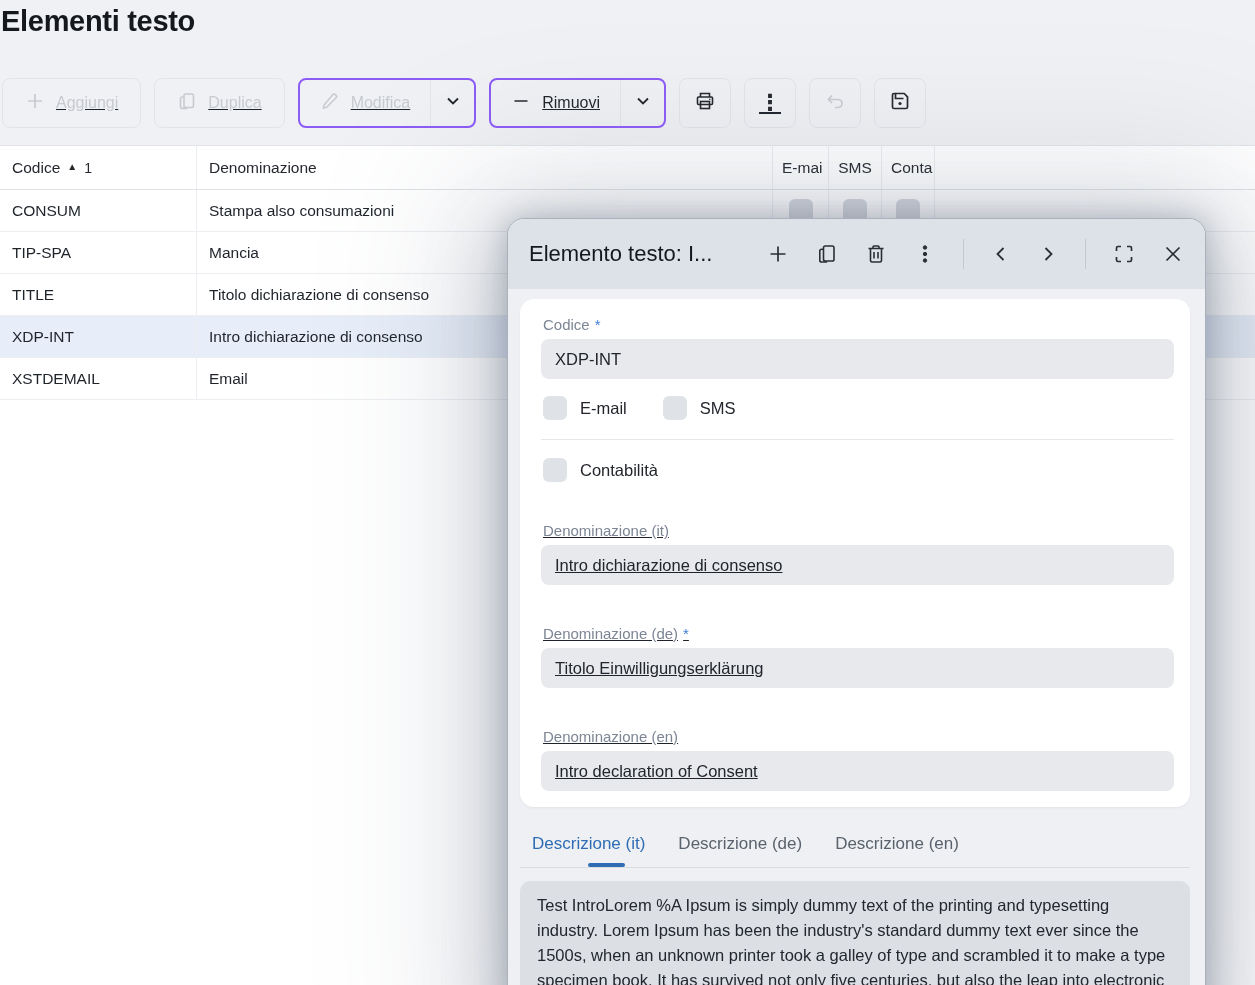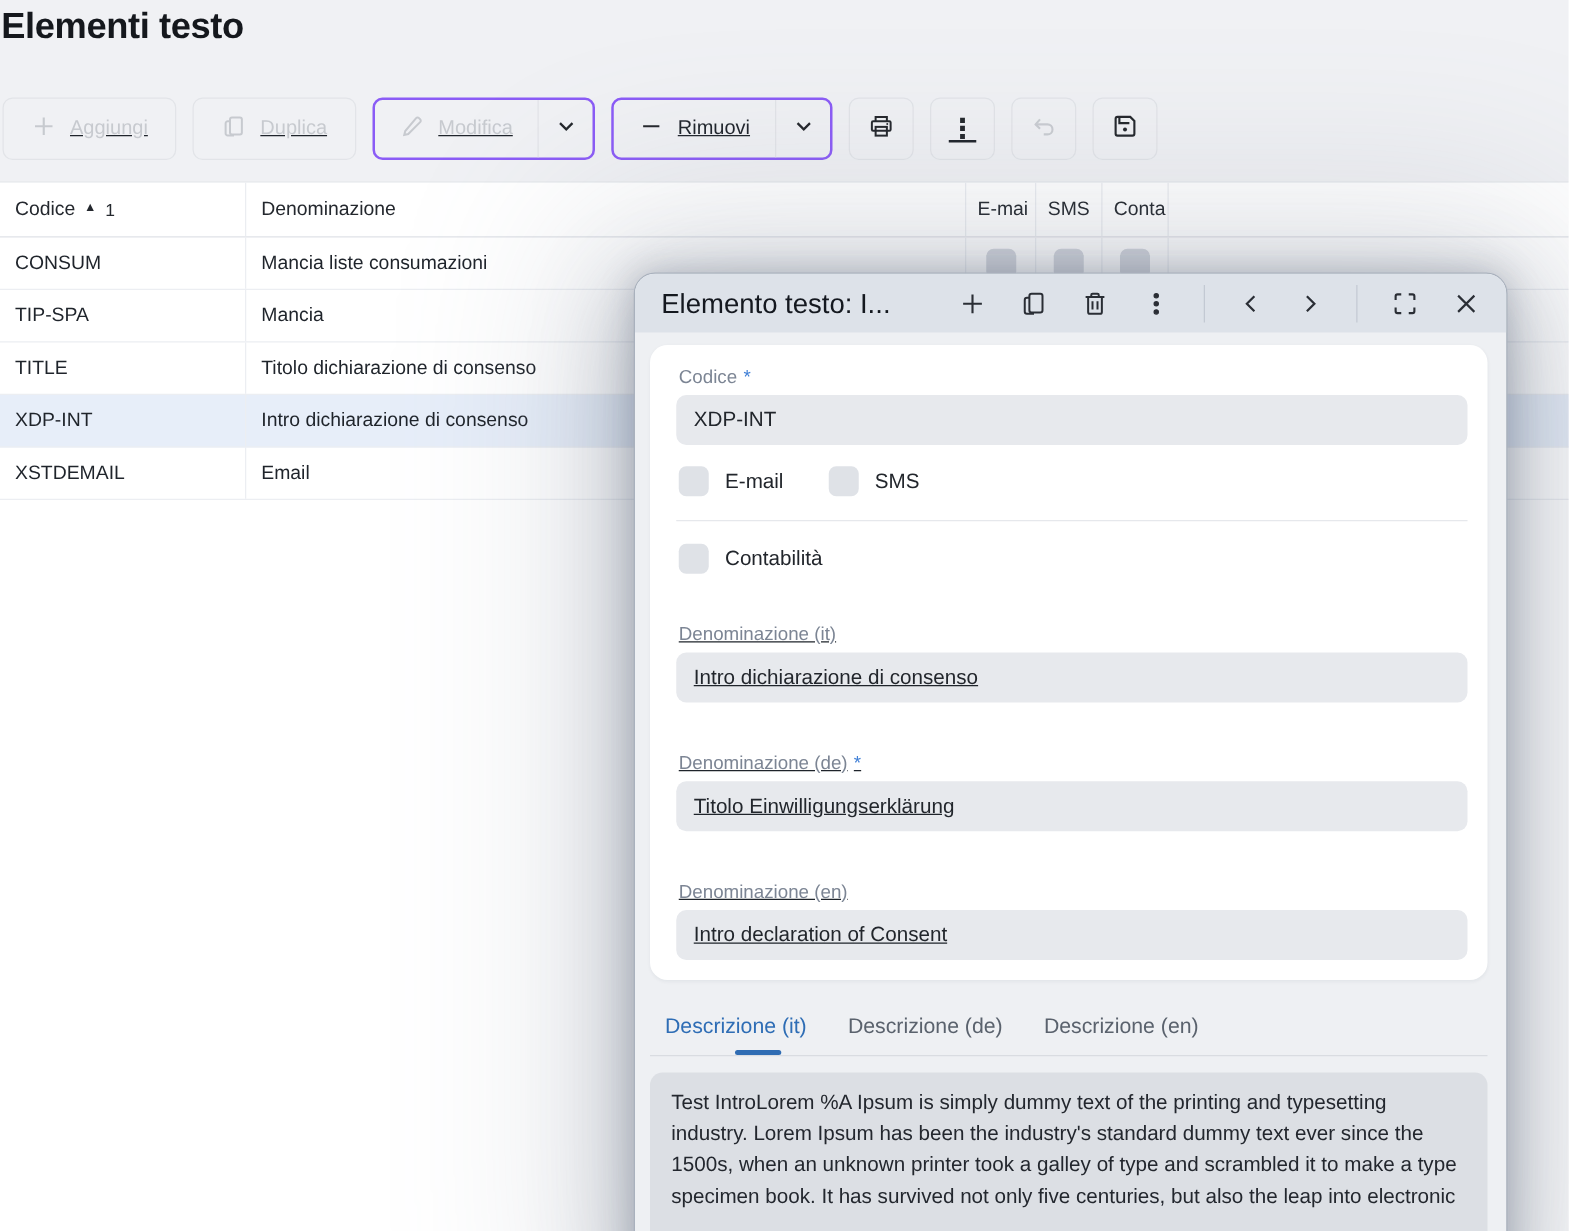--- a/index.html
+++ b/index.html
@@ -44,21 +44,21 @@
   .sort-col { color:#2f6cb3; display:flex; align-items:center; gap:7px; }
   .sort-arrow { font-size:10px; position:relative; top:-1px; }
   .sort-index { font-size:14px; }
   .gbody-row.selected { background:#e7eef9; }
   .row-cb { width:24px; height:24px; border-radius:6px; background:#d5d8df; margin:0 auto; }
   
   .dialog { position:absolute; left:507px; top:218px; width:699px; height:830px;
             background:#eef0f3; border:1px solid #a9b1bd; border-radius:17px;
             box-shadow:0 0 26px rgba(80,90,110,.28), 0 20px 70px 8px rgba(80,90,110,.34), 0 0 150px 50px rgba(115,125,145,.20);
             overflow:hidden; }
-  .dlg-header { height:47px; background:#dde2e9; display:flex; align-items:center; padding:0 21px; }
+  .dlg-header { height:70px; background:#dde2e9; display:flex; align-items:center; padding:0 21px; }
   .dlg-title { font-size:22px; color:#14181f; white-space:nowrap; }
   .dlg-icons { margin-left:auto; display:flex; align-items:center; gap:27px; }
   .dlg-icons svg { stroke:#2a2e35; display:block; cursor:pointer; }
   .dlg-divider { width:1px; height:30px; background:#c3c9d3; }
   .card { margin:10px 15px 0 12px; background:#fff; border-radius:14px; padding:17px 16px 16px 21px;
           box-shadow:0 1px 3px rgba(20,30,50,.05); }
   .flabel { font-size:15px; color:#7c8594; margin:0 0 6px 2px; }
   .freq { color:#3f7fd6; margin-left:5px; }
   .finput { height:40px; background:#e7e9ed; border-radius:8px; display:flex; align-items:center;
             padding:0 14px; font-size:16.5px; color:#22262c; }
@@ -177,21 +177,21 @@
     </div>
     <div class="cell">Denominazione</div>
     <div class="cell small">E-mai</div>
     <div class="cell center">SMS</div>
     <div class="cell small">Conta</div>
     <div class="cell filler"></div>
   </div>
 
   <div class="grow gbody-row">
     <div class="cell">CONSUM</div>
-    <div class="cell">Mancia liste consumazioni</div>
+    <div class="cell">Stampa also consumazioni</div>
     <div class="cell center">
         <span class="row-cb"></span>
       </div>
     <div class="cell center">
         <span class="row-cb"></span>
       </div>
     <div class="cell center">
         <span class="row-cb"></span>
       </div>
     <div class="cell filler"></div>

